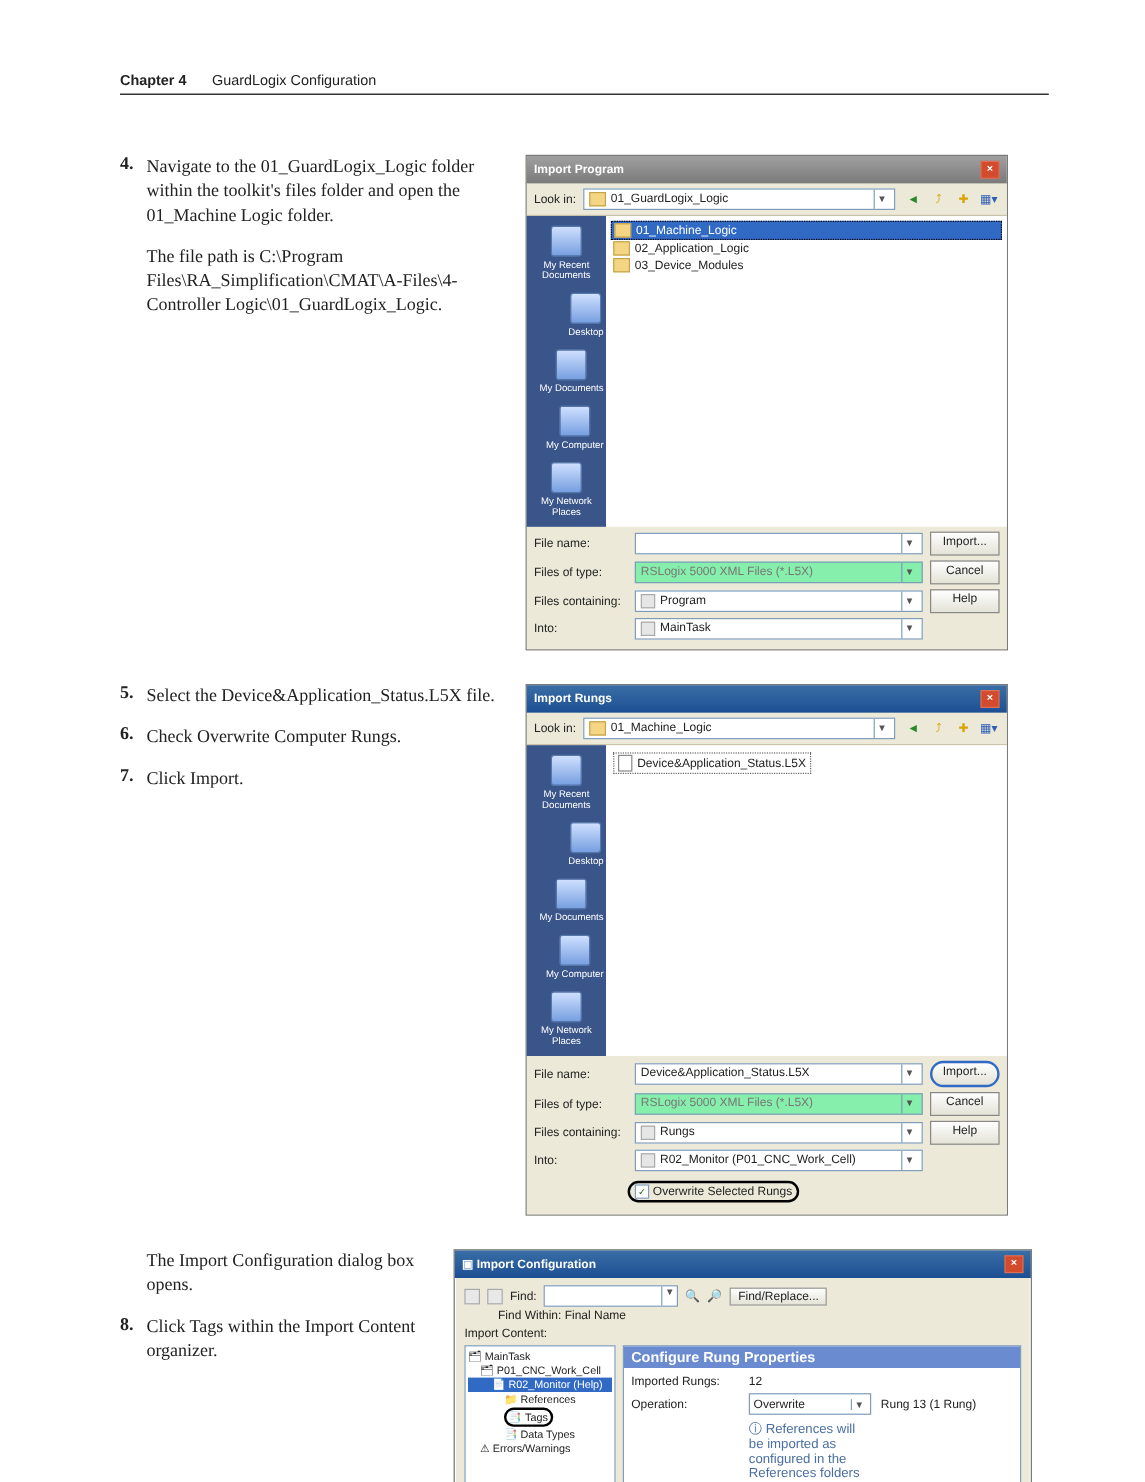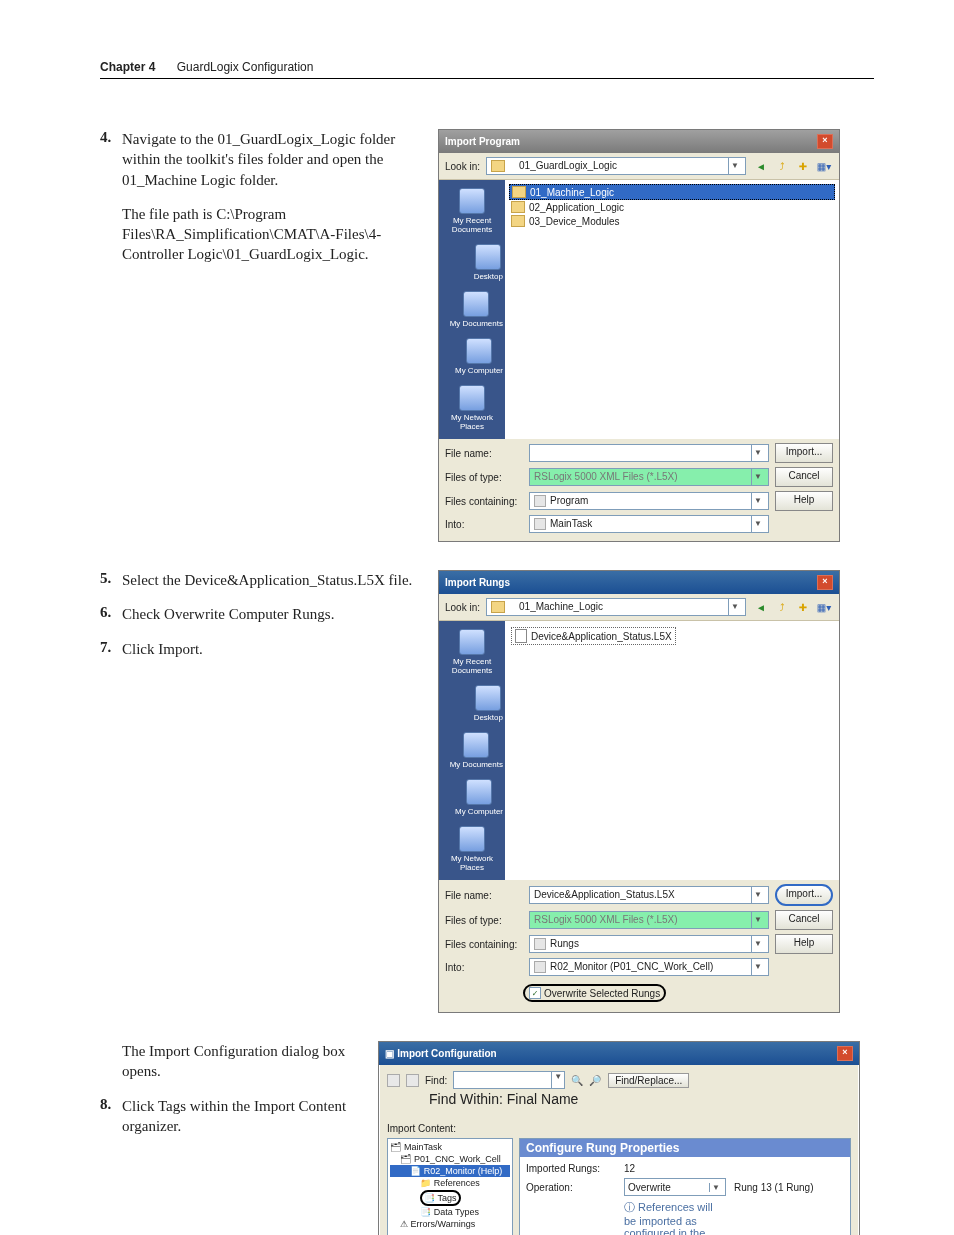--- a/index.html
+++ b/index.html
@@ -76,21 +76,21 @@
   .dlg-top .combo {
     flex:1;
     border:1px solid #7f9db9;
     background:#fff;
     height:16px;
     line-height:16px;
     padding:0 4px;
     font-size:10px;
     display:flex;
     align-items:center;
-    gap:14px;
+    gap:4px;
   }
   .dd { border-left:1px solid #7f9db9; width:12px; text-align:center; color:#555; font-size:8px; }
   .tb-icons { display:flex; gap:3px; }
   .tb-icons span {
     width:16px; height:16px; display:inline-flex; align-items:center; justify-content:center;
     font-size:10px; border:1px solid transparent;
   }
   .ic-back { color:#2a8a2a; }
   .ic-up   { color:#d9a300; }
   .ic-new  { color:#d9a300; }
@@ -466,23 +466,23 @@
             <span class="smallico"></span>
             <span class="smallico"></span>
             <span>Find:</span>
             <div class="inp" style="border:1px solid #7f9db9;background:#fff;height:16px;width:110px;display:flex;">
                 <span class="dd" style="margin-left:auto;">▼</span>
               </div>
             <span>🔍</span>
             <span>🔎</span>
             <span class="tiny-btn">Find/Replace...</span>
           </div>
-          <div style="font-size:14px; margin-left:42px;">Find Within: Final Name</div>
-
-          <div style="font-size:10px;margin-top:16px;">Import Content:</div>
+          <div style="font-size:10px; margin-left:28px;">Find Within: Final Name</div>
+
+          <div style="font-size:10px;margin-top:4px;">Import Content:</div>
           <div class="cfg-main">
             <div class="tree">
               <div>🗂 <span>MainTask</span></div>
               <div class="indent1">🗂 <span>P01_CNC_Work_Cell</span></div>
               <div class="indent2 sel">📄 <span>R02_Monitor (Help)</span></div>
               <div class="indent3">📁 <span>References</span></div>
               <div class="indent3"><span class="hl">📑 <span>Tags</span></span></div>
               <div class="indent3">📑 <span>Data Types</span></div>
               <div class="indent1">⚠ <span>Errors/Warnings</span></div>
             </div>

